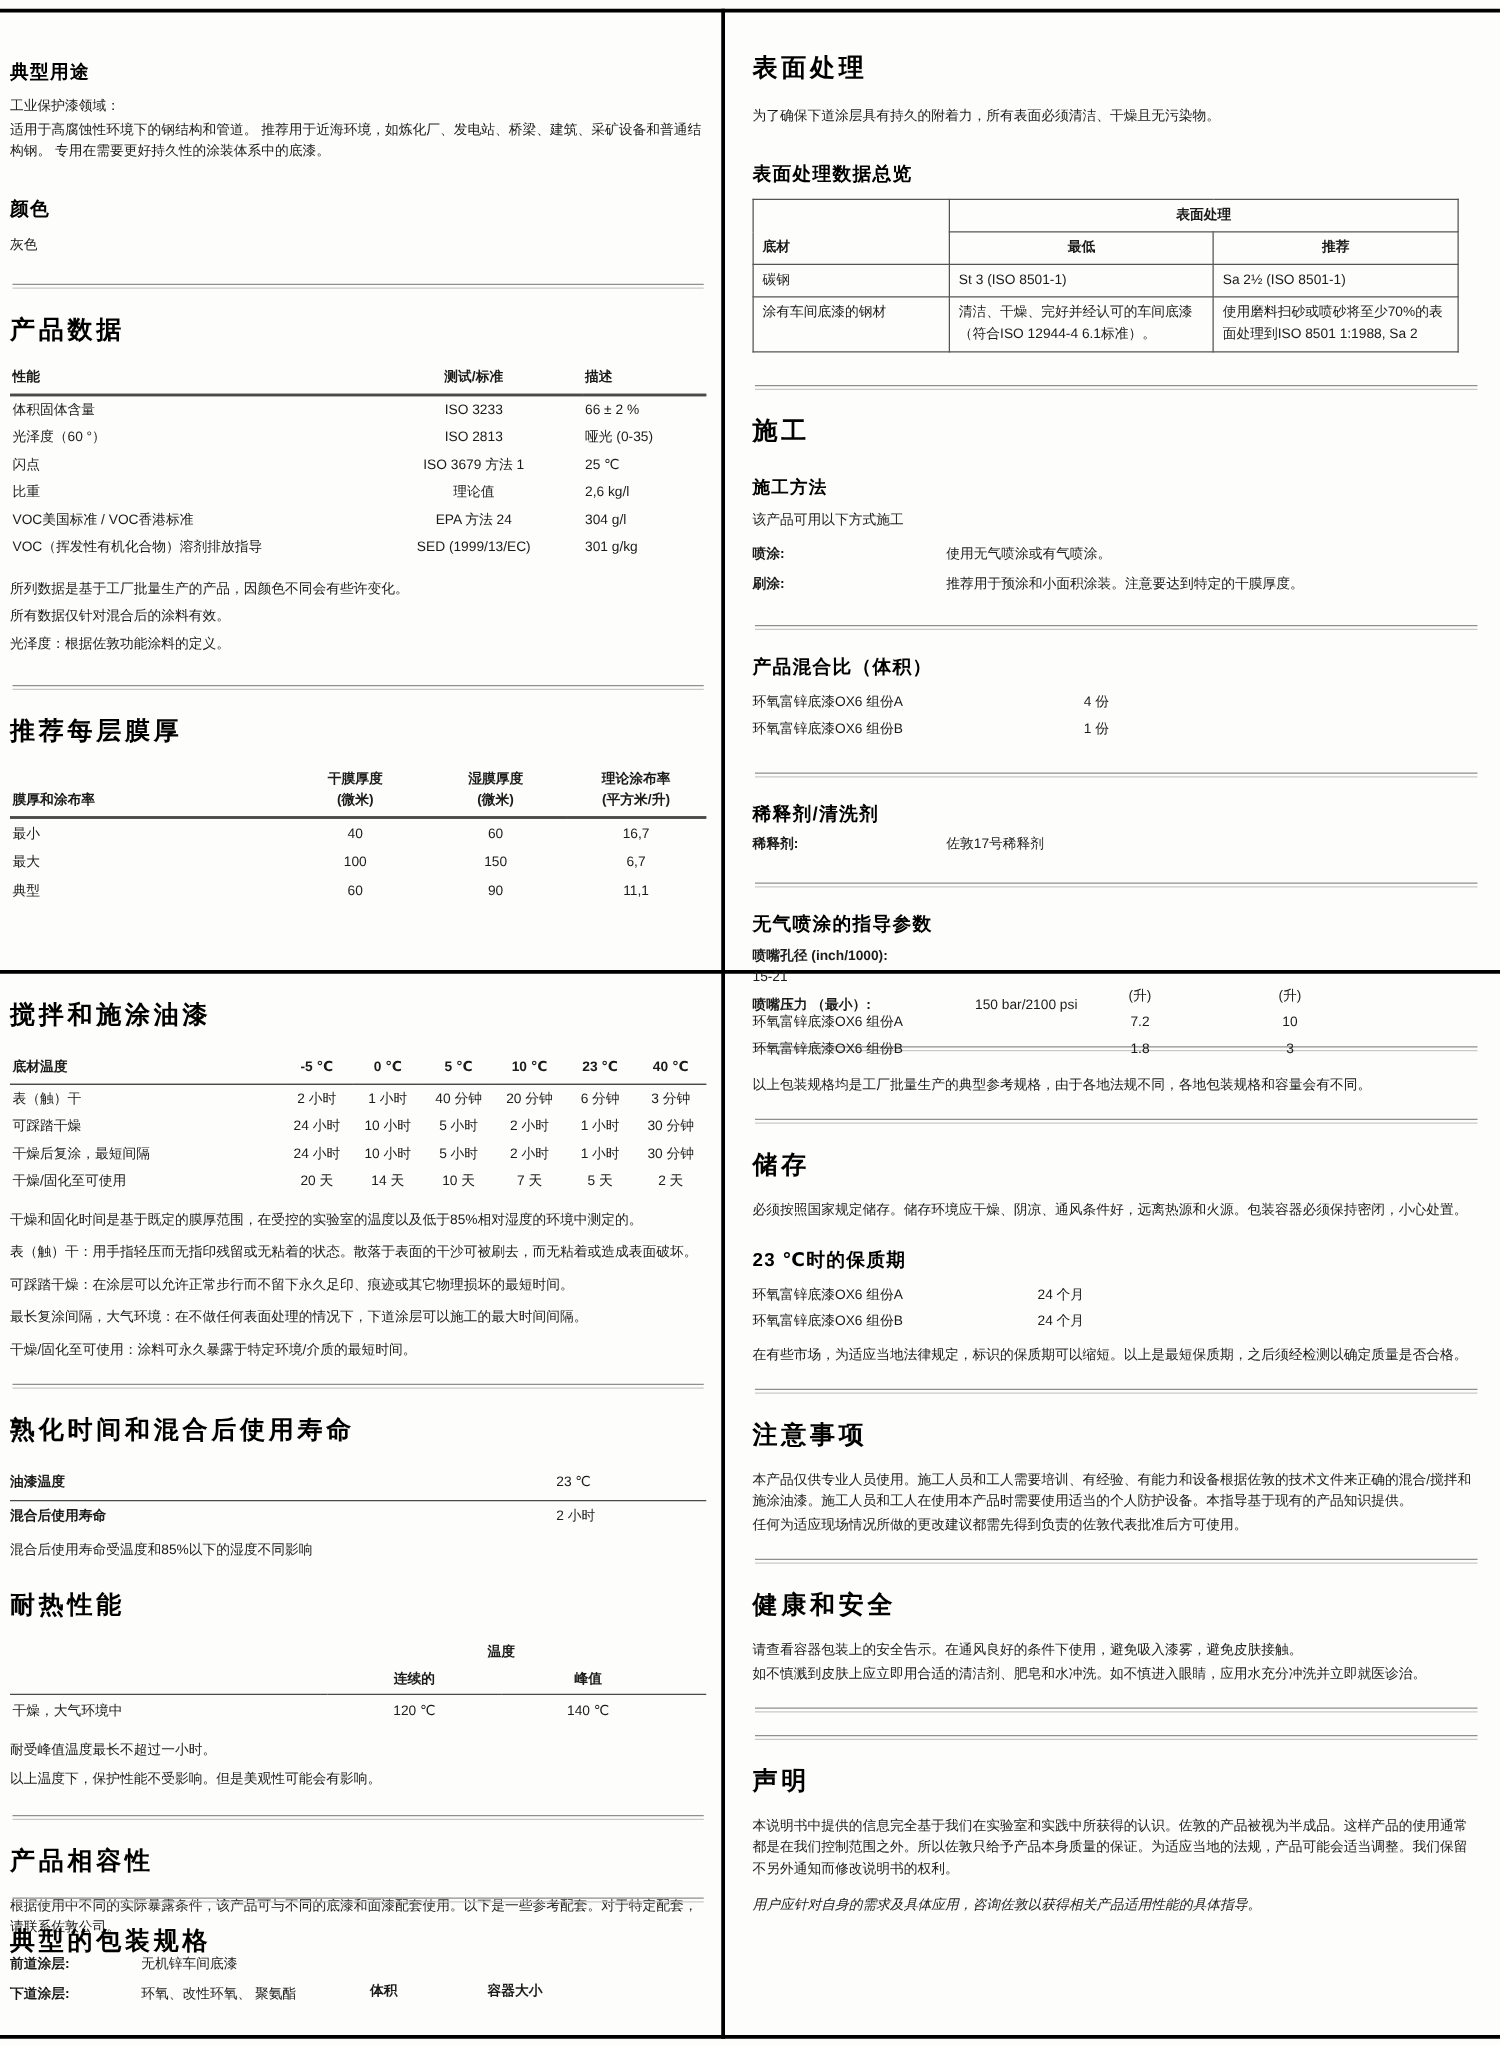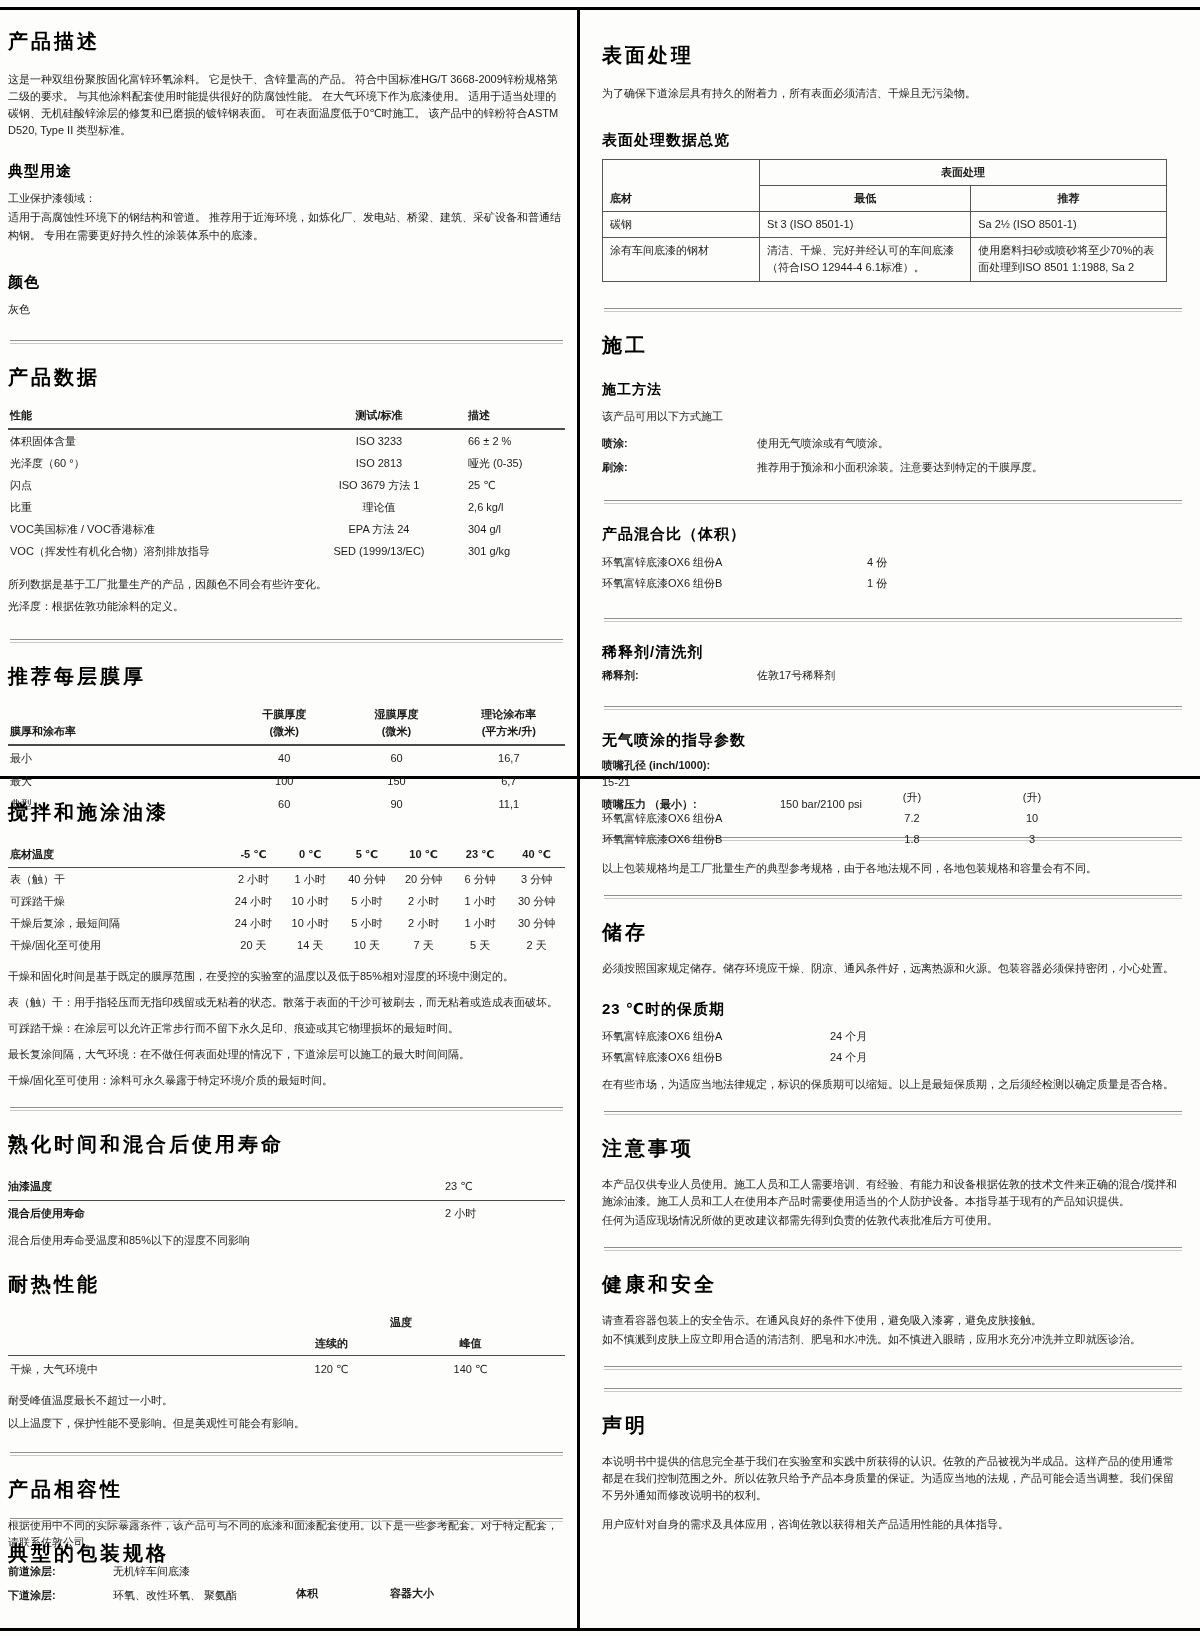--- a/index.html
+++ b/index.html
@@ -100,24 +100,20 @@
 </head>
 <body>
 
 <div class="page">
   <div class="bline line-top"></div>
   <div class="bline line-mid"></div>
   <div class="bline line-bottom"></div>
   <div class="bline line-v"></div>
 
   <div class="quad q1">
-    <div>
-      <div class="sec">产品描述</div>
-      <p style="margin-top:14px;">这是一种双组份聚胺固化富锌环氧涂料。 它是快干、含锌量高的产品。 符合中国标准HG/T 3668-2009锌粉规格第二级的要求。 与其他涂料配套使用时能提供很好的防腐蚀性能。 在大气环境下作为底漆使用。 适用于适当处理的碳钢、无机硅酸锌涂层的修复和已磨损的镀锌钢表面。 可在表面温度低于0℃时施工。 该产品中的锌粉符合ASTM D520, Type II 类型标准。</p>
-    </div>
 
     <div>
       <div class="sub" style="font-size:15px;margin-top:20px;">典型用途</div>
       <div class="tight">
         <p>工业保护漆领域：</p>
         <p>适用于高腐蚀性环境下的钢结构和管道。 推荐用于近海环境，如炼化厂、发电站、桥梁、建筑、采矿设备和普通结构钢。 专用在需要更好持久性的涂装体系中的底漆。</p>
       </div>
     </div>
 
     <div>
@@ -165,20 +161,21 @@
             </tr>
             <tr>
               <td>VOC（挥发性有机化合物）溶剂排放指导</td>
               <td>SED (1999/13/EC)</td>
               <td>301 g/kg</td>
             </tr>
           </tbody>
       </table>
       <div style="margin-top:14px;" class="tight">
         <p style="margin:5px 0;">所列数据是基于工厂批量生产的产品，因颜色不同会有些许变化。</p>
+        <p style="margin:5px 0;">所有数据仅针对混合后的涂料有效。</p>
         <p style="margin:5px 0;">光泽度：根据佐敦功能涂料的定义。</p>
       </div>
     </div>
 
     <div class="sep" style="margin-top:24px;"></div>
 
     <div>
       <div class="sec">推荐每层膜厚</div>
       <table class="t-film">
         <thead>
@@ -496,18 +493,18 @@
     </div>
 
     <div class="sep" style="margin-top:18px;"></div>
 
 
     <div class="sep" style="margin-top:18px;"></div>
 
     <div>
       <div class="sec">声明</div>
       <p style="margin:4px 0;">本说明书中提供的信息完全基于我们在实验室和实践中所获得的认识。佐敦的产品被视为半成品。这样产品的使用通常都是在我们控制范围之外。所以佐敦只给予产品本身质量的保证。为适应当地的法规，产品可能会适当调整。我们保留不另外通知而修改说明书的权利。</p>
-      <p style="margin:12px 0;">用户应针对自身的需求及具体应用，咨询佐敦以获得相关产品适用性能的具体指导。</p>
+      <p style="margin:12px 0;font-style:italic;">用户应针对自身的需求及具体应用，咨询佐敦以获得相关产品适用性能的具体指导。</p>
 
     </div>
 
   </div>
 </div>
 
 </body></html>

